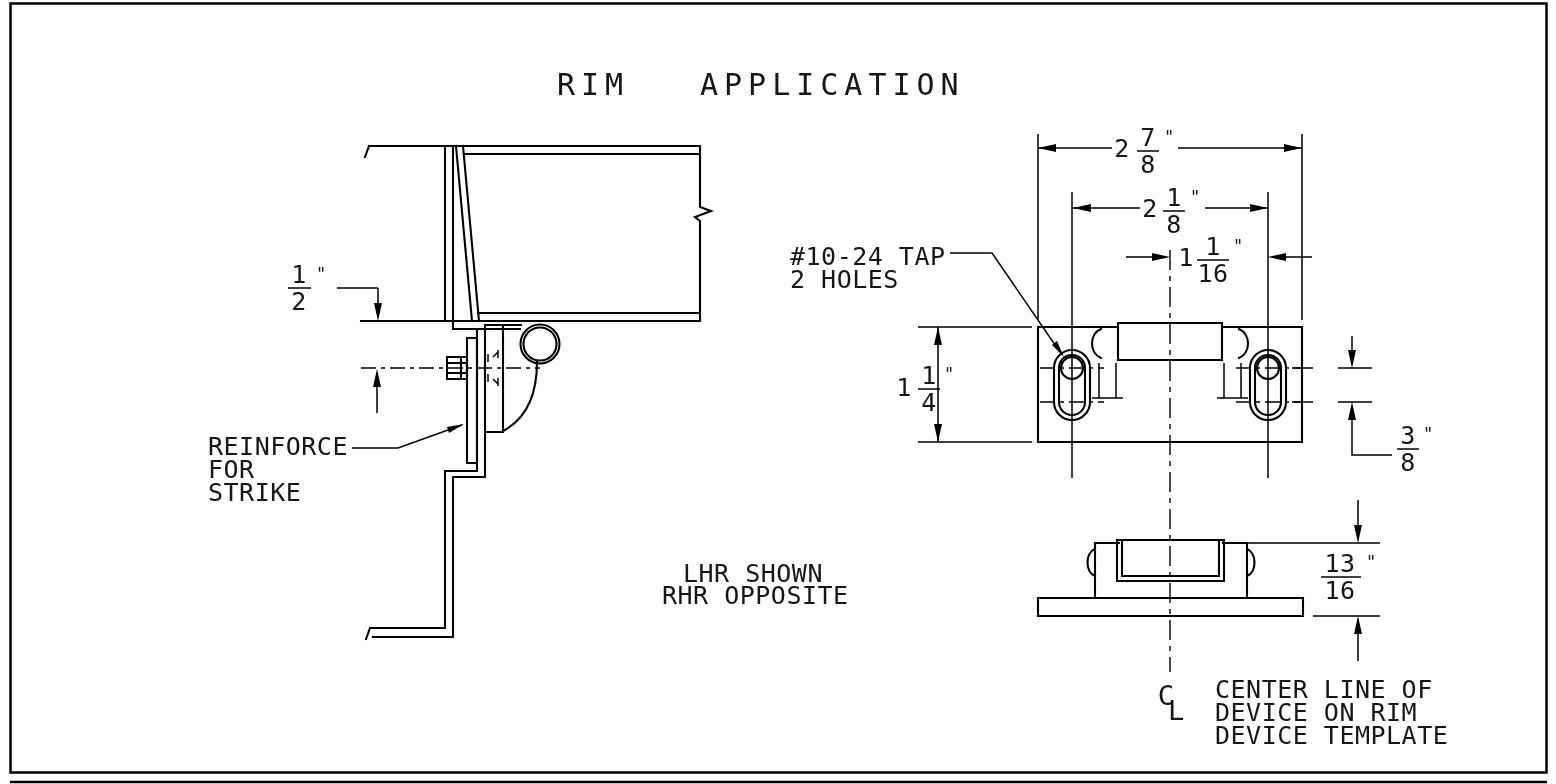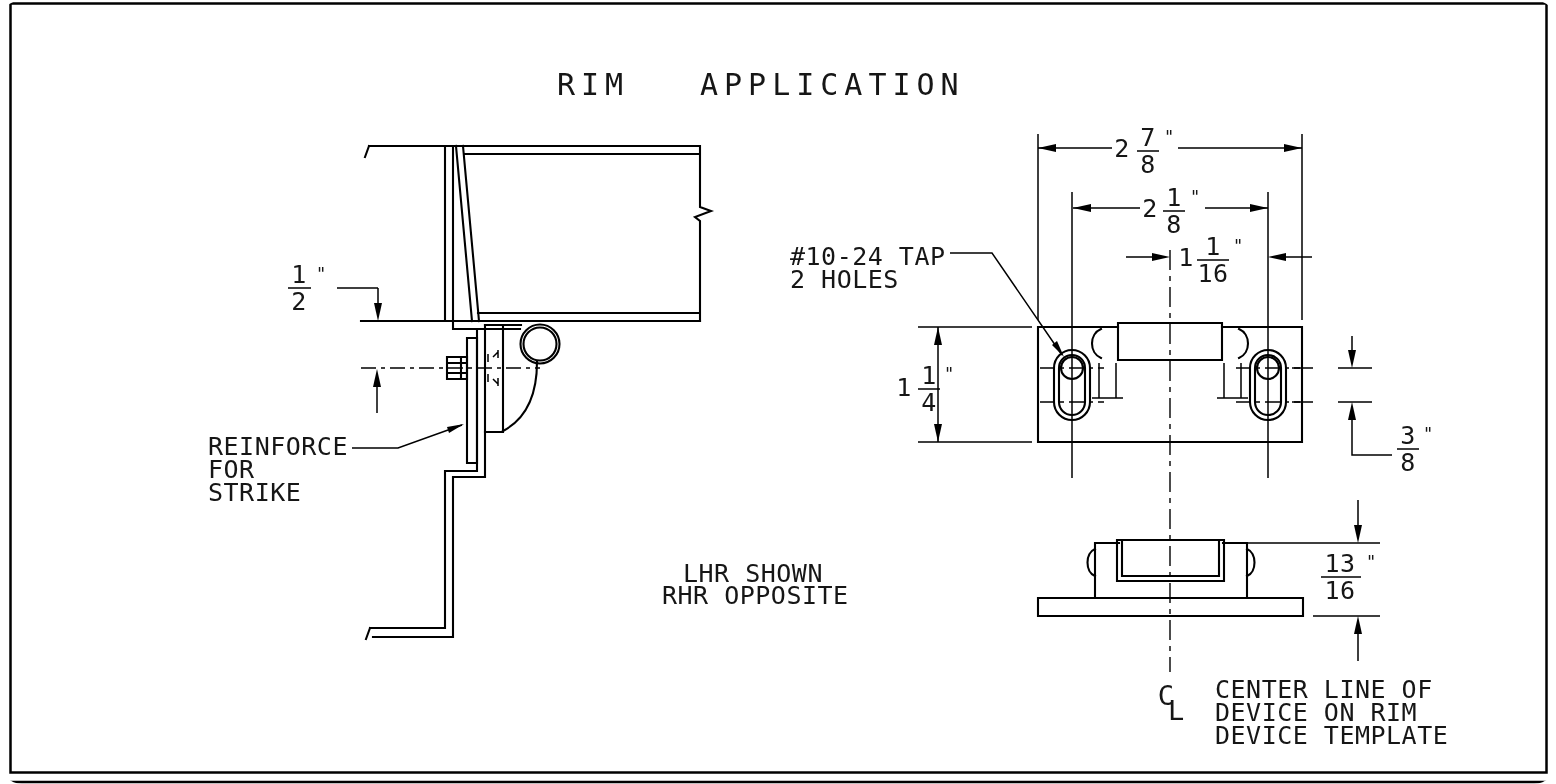--- a/index.html
+++ b/index.html
@@ -2,21 +2,20 @@
 <html><head>
 <meta charset="utf-8">
 <style>
   html,body { margin:0; padding:0; background:#ffffff; }
   .page {
     position:relative;
     width:1556px; height:784px;
     background:#ffffff;
     overflow:hidden;
     font-family:"DejaVu Sans Mono", monospace;
-    border-radius:22px;
   }
   svg { position:absolute; top:0; left:0;
         font-family:"DejaVu Sans Mono", monospace; }
   .obj  { stroke:#000000; stroke-width:2.1; fill:none; stroke-linecap:square; }
   .obj3 { stroke:#000000; stroke-width:2.5; fill:none; }
   .thin { stroke:#000000; stroke-width:1.5; fill:none; stroke-linecap:butt; }
   .cl   { stroke:#000000; stroke-width:1.4; fill:none; stroke-dasharray:15 5 4 5; }
   .cl2  { stroke:#000000; stroke-width:1.4; fill:none; stroke-dasharray:20 6 5 6; }
   .ah   { fill:#000000; stroke:none; }
   text  { fill:#161616; }

